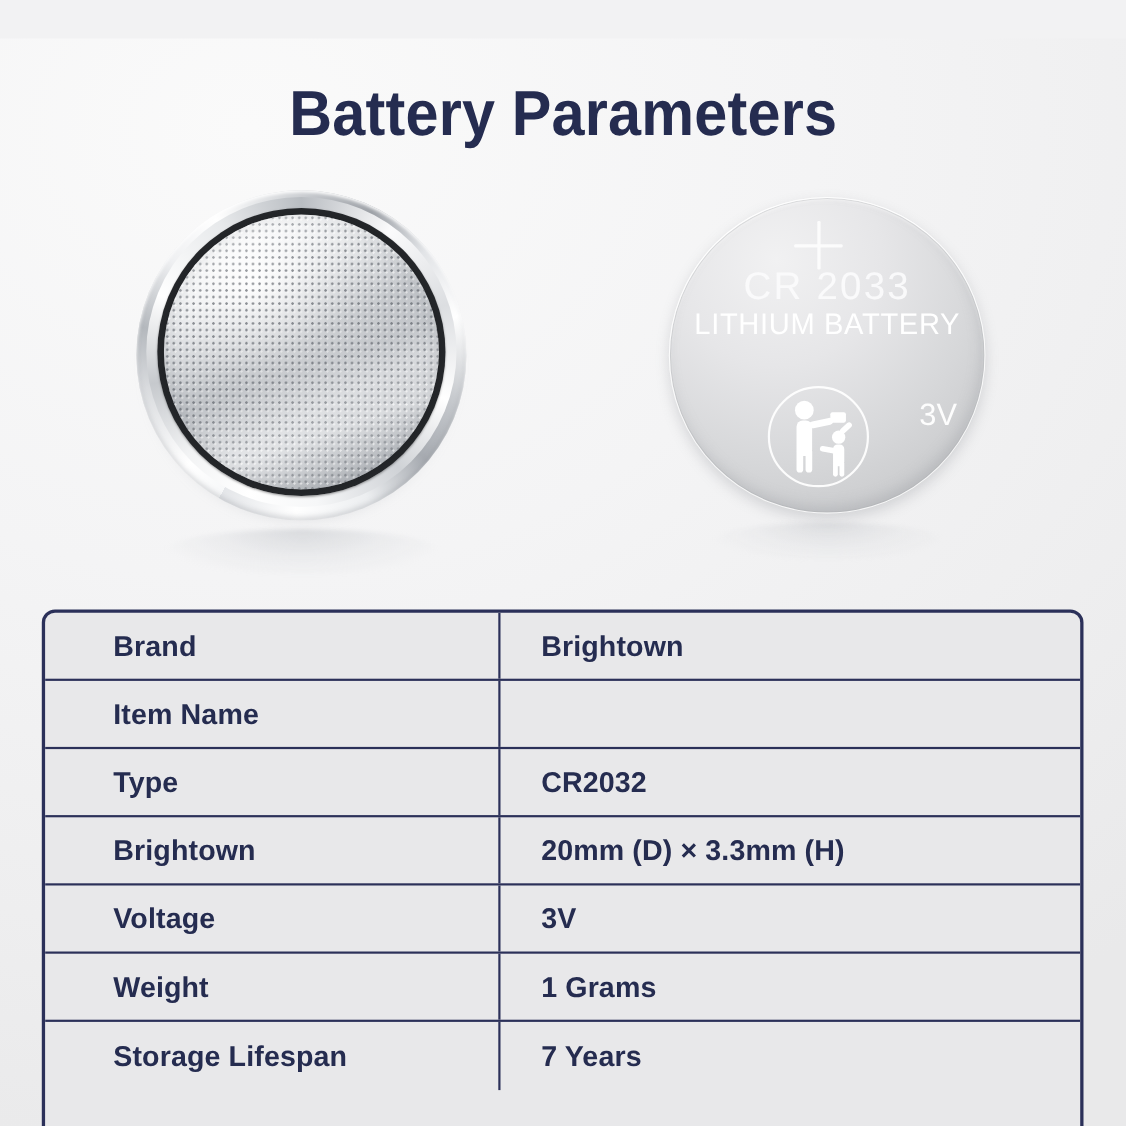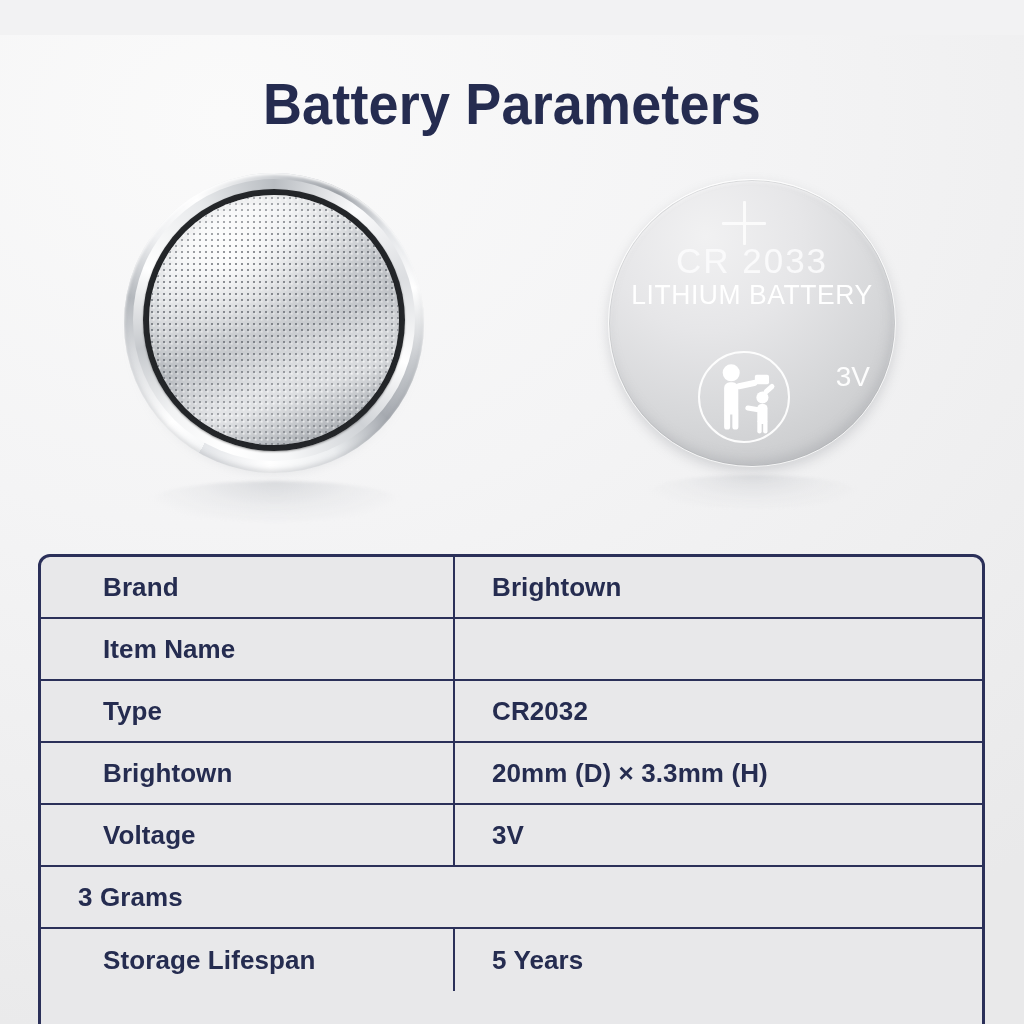--- a/index.html
+++ b/index.html
@@ -407,22 +407,23 @@
       <div class="spec-cell-value">20mm (D) × 3.3mm (H)</div>
     </div>
 
     <div class="spec-row">
       <div class="spec-cell-label">Voltage</div>
       <div class="spec-cell-value">3V</div>
     </div>
 
 
     <div class="spec-row">
-      <div class="spec-cell-value">3 Grams</div>
+      <div class="spec-cell-label">Weight</div>
+      <div class="spec-cell-value">1 Grams</div>
     </div>
 
     <div class="spec-row">
       <div class="spec-cell-label">Storage Lifespan</div>
-      <div class="spec-cell-value">5 Years</div>
+      <div class="spec-cell-value">7 Years</div>
     </div>
 
   </div>
 </div>
 
 </body></html>

